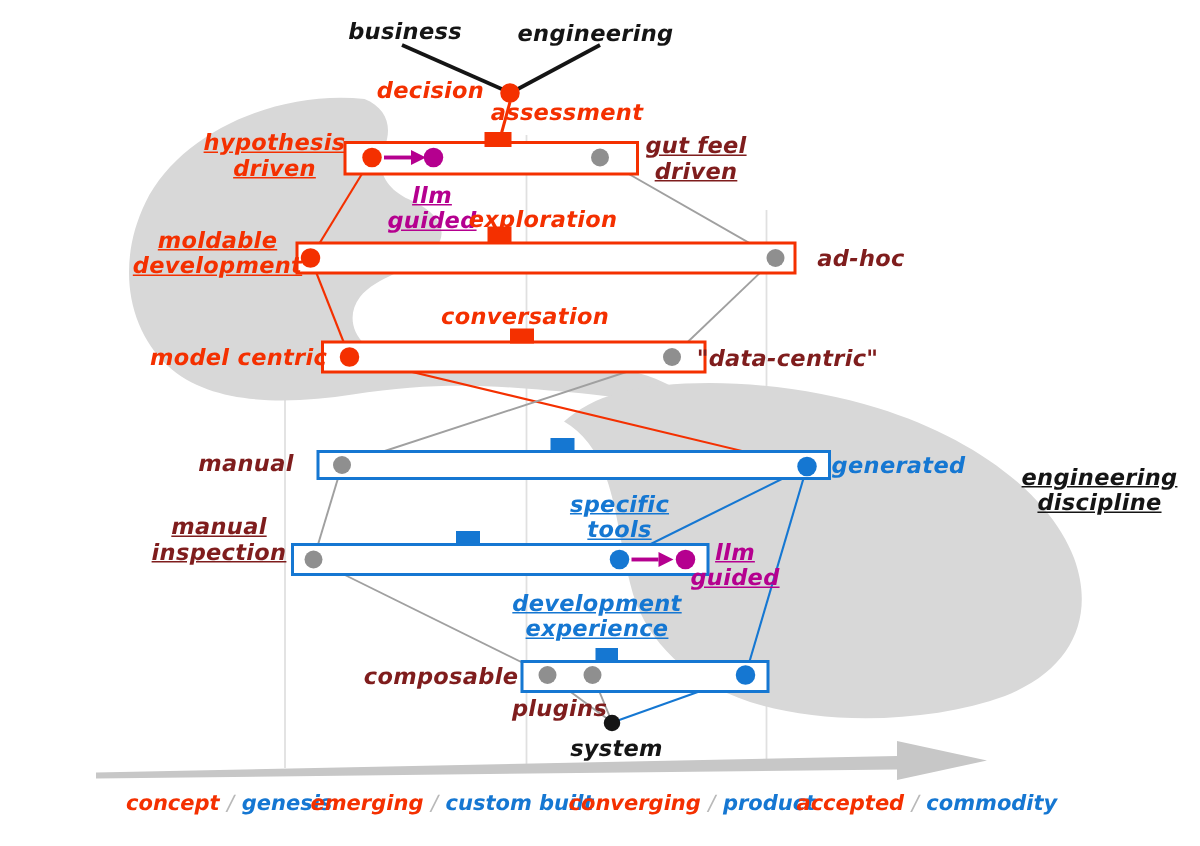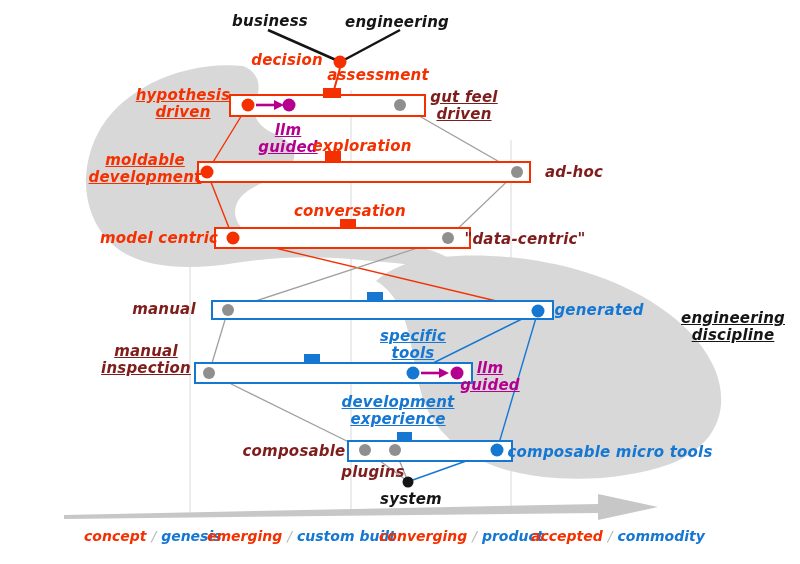--- a/index.html
+++ b/index.html
@@ -159,21 +159,20 @@
   <div class="lbl magenta two" style="left:490px;top:360px">
     <span>llm</span>
     <span>guided</span>
   </div>
 
   <div class="lbl blue two" style="left:398px;top:394px">
     <span>development</span>
     <span>experience</span>
   </div>
   <div class="lbl grayt" style="left:294px;top:442px">composable</div>
-  <div class="lbl blue" style="left:610px;top:443px">composable micro tools</div>
   <div class="lbl grayt" style="left:373px;top:463px">plugins</div>
   <div class="lbl blackt" style="left:411px;top:490px">system</div>
 
   <div class="lbl blackt two" style="left:733px;top:310px">
     <span>engineering</span>
     <span>discipline</span>
   </div>
 
   <div class="axis-group" style="left:84px">
     <span class="red">concept</span><span class="slash">/</span><span class="blue">genesis</span>

